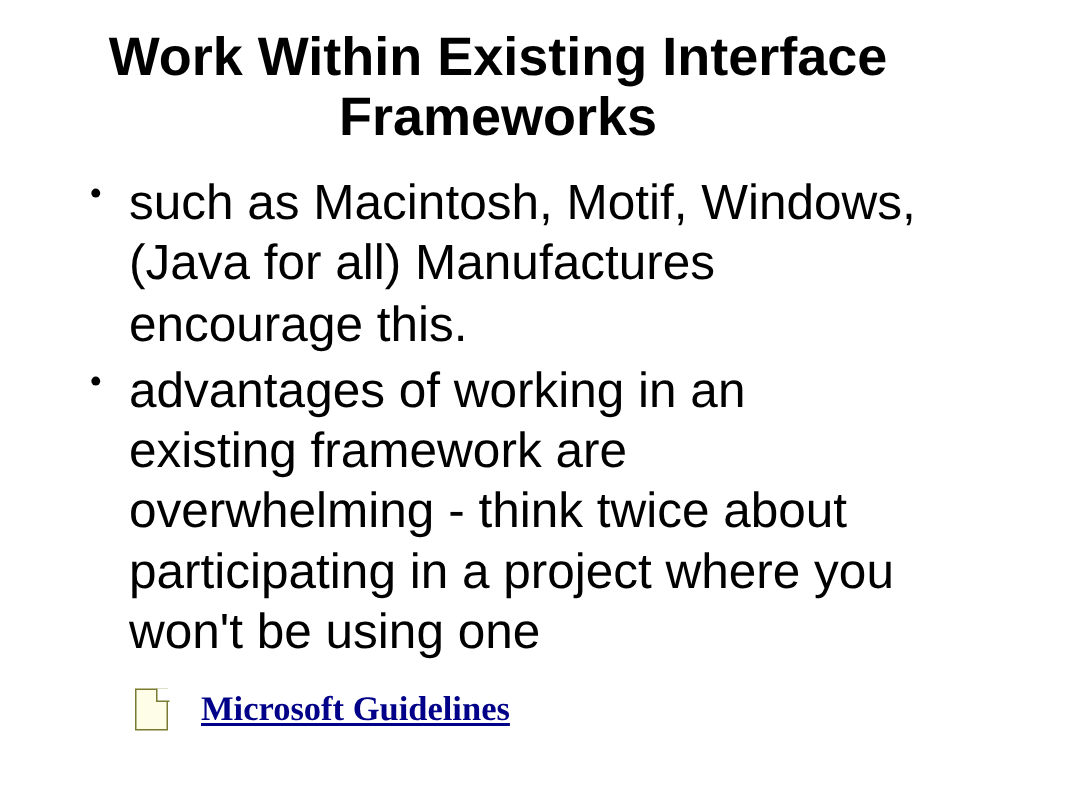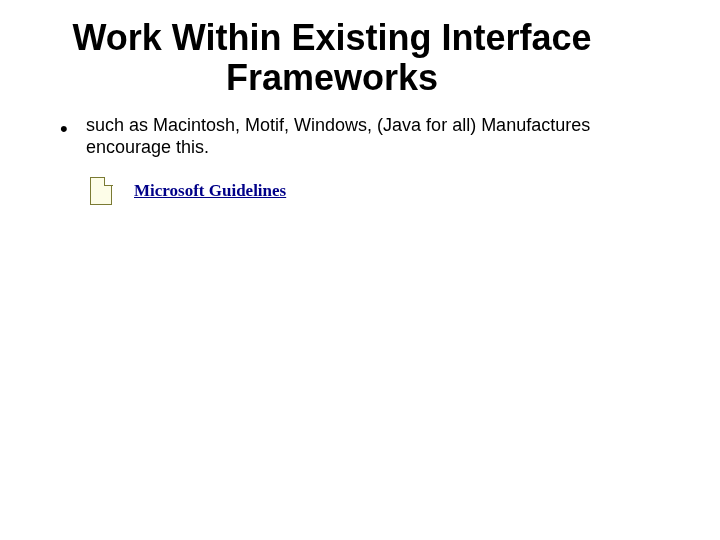--- a/index.html
+++ b/index.html
@@ -24,21 +24,21 @@
     line-height: 1.1;
     margin: 8px 0 18px 0;
   }
   ul.bullets {
     list-style: none;
     margin: 0;
     padding: 0 10px 0 20px;
   }
   ul.bullets li {
     position: relative;
-    font-size: 18px;
+    font-size: 33px;
     line-height: 1.22;
     padding-left: 26px;
     margin: 0 0 4px 0;
   }
   ul.bullets li::before {
     content: "•";
     position: absolute;
     left: 0;
     top: 0;
     font-size: 22px;
@@ -65,33 +65,34 @@
     right: -1.5px;
     top: -1.5px;
     width: 8px;
     height: 8px;
     background: #ffffff;
     border-left: 1.5px solid #7a7a33;
     border-bottom: 1.5px solid #7a7a33;
   }
   .link-text {
     font-family: "Times New Roman", Times, serif;
-    font-size: 17px;
+    font-size: 23px;
     font-weight: bold;
     color: #000088;
     text-decoration: underline;
     cursor: pointer;
     text-align: right;
   }
 </style>
 </head>
 <body>
 
 <div class="slide">
   <div class="title">Work Within Existing Interface Frameworks</div>
   <ul class="bullets">
     <li>such as Macintosh, Motif, Windows, (Java for all)  Manufactures encourage this.</li>
+    <li>advantages of working in an existing framework are overwhelming - think twice about participating in a project where you won't be using one</li>
   </ul>
   <div class="link-row">
     <span class="doc-icon"></span>
     <span class="link-text">Microsoft Guidelines</span>
   </div>
 </div>
 
 </body></html>

